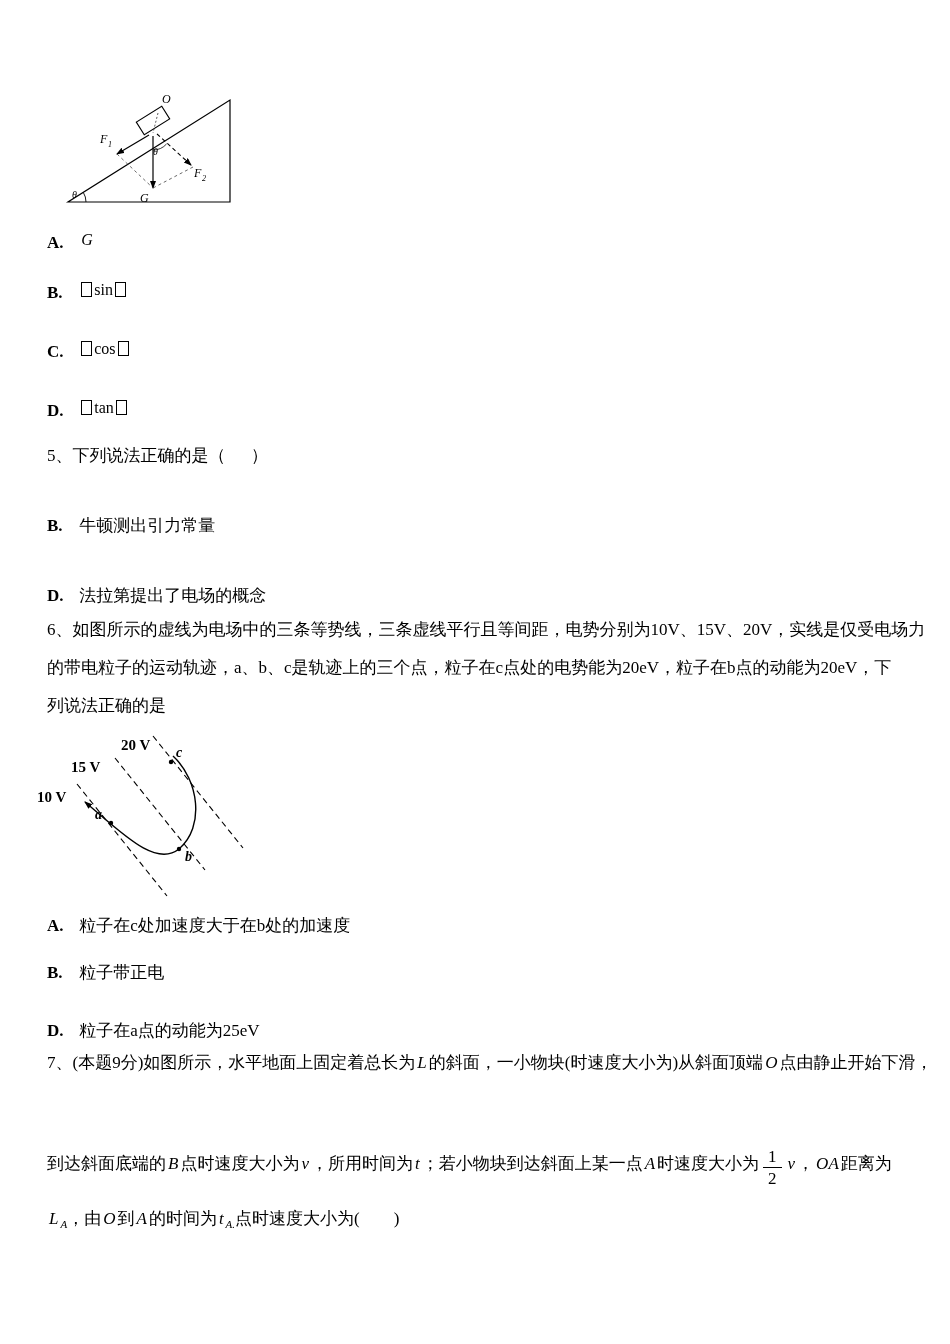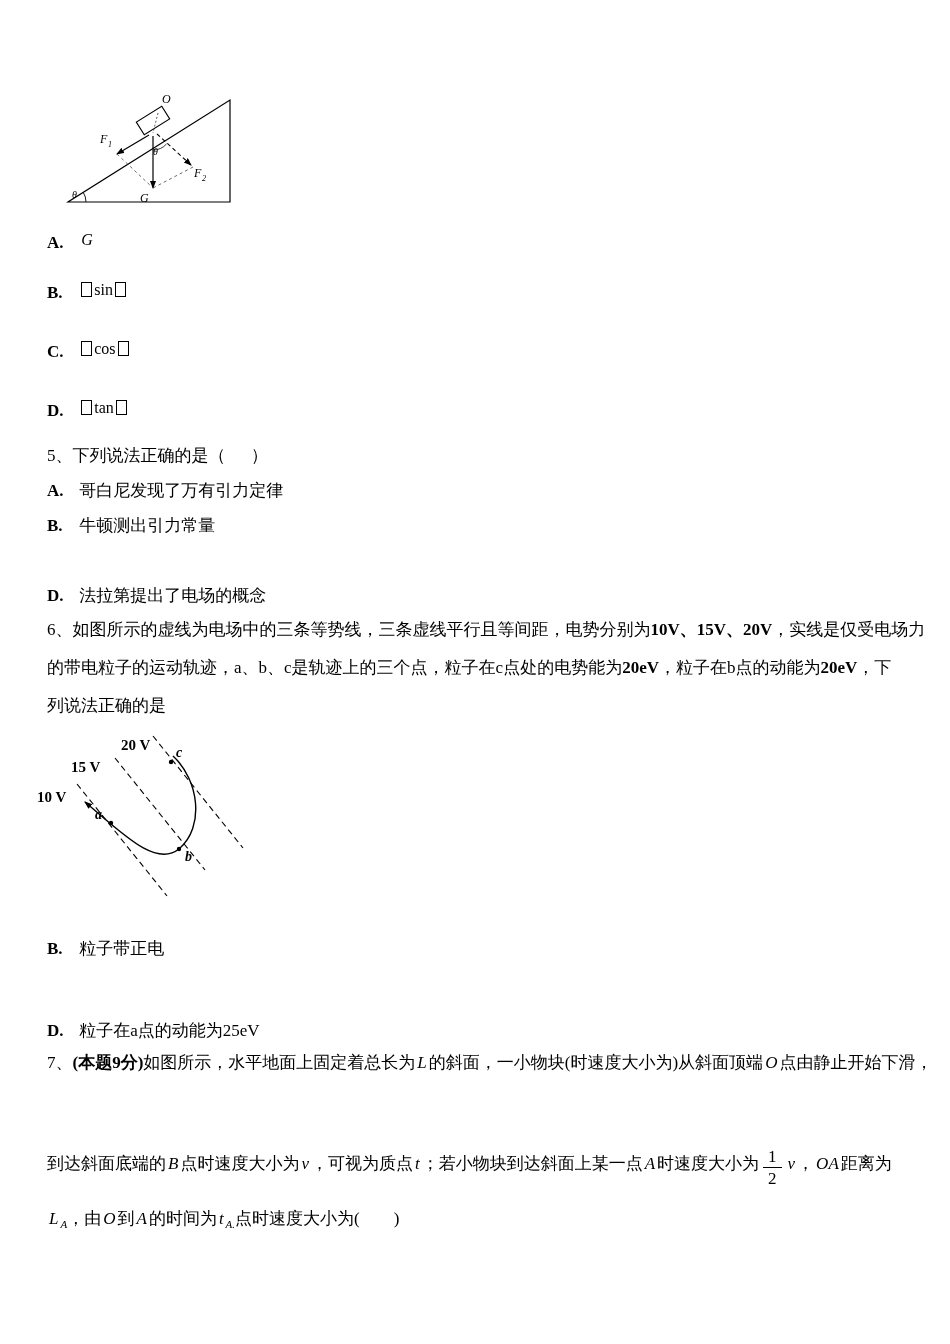--- a/index.html
+++ b/index.html
@@ -1,20 +1,20 @@
 <!DOCTYPE html>
 <html><head>
 <meta charset="utf-8">
 <style>
   *{margin:0;padding:0;box-sizing:border-box}
   html,body{background:#ffffff}
   .page{position:relative;width:950px;height:1344px;background:#fff;color:#000;
         font-family:"Liberation Serif","DejaVu Serif",serif;font-size:17px;line-height:22px;overflow:hidden}
   .abs{position:absolute}
-  .bold{font-weight:700}
+  .bold{font-weight:400}
   .var{font-style:italic;padding:0 2px}
   .opt{position:absolute;left:47px;white-space:nowrap}
   .opt .letter{font-weight:700;display:inline-block;min-width:28px}
   .q4-formula{display:inline-block;position:relative;top:-3px;font-size:16px}
   .tofu{display:inline-block;width:11px;height:15px;border:1px solid #000;vertical-align:-2px;margin:0 2px}
   .stem{left:47px;white-space:nowrap}
   .stem-line{white-space:nowrap;line-height:38px}
   .pre{white-space:pre}
   .frac{display:inline-block;text-align:center;vertical-align:-15px;margin:0 4px;line-height:21px;font-size:17px}
   .frac .bar{display:block;border-bottom:1.5px solid #000;padding:0 5px}
@@ -70,24 +70,20 @@
   <div class="opt" style="top:341px">
     <span class="letter">C.</span>
     <span class="q4-formula"><span class="tofu"></span><span>cos</span><span class="tofu"></span></span>
   </div>
   <div class="opt" style="top:400px">
     <span class="letter">D.</span>
     <span class="q4-formula"><span class="tofu"></span><span>tan</span><span class="tofu"></span></span>
   </div>
 
   <div class="abs stem pre" style="left:47px;top:445px">5、下列说法正确的是（      ）</div>
-  <div class="opt" style="top:480px">
-    <span class="letter">A.</span>
-    <span>哥白尼发现了万有引力定律</span>
-  </div>
   <div class="opt" style="top:515px">
     <span class="letter">B.</span>
     <span>牛顿测出引力常量</span>
   </div>
   <div class="opt" style="top:585px">
     <span class="letter">D.</span>
     <span>法拉第提出了电场的概念</span>
   </div>
 
   <div class="abs" style="left:47px;top:611px">
@@ -119,34 +115,38 @@
 
     <circle cx="136" cy="40" r="2.2" fill="#000"></circle>
     <circle cx="144" cy="127" r="2.2" fill="#000"></circle>
     <circle cx="76" cy="101" r="2.2" fill="#000"></circle>
 
     <text x="141" y="35" font-size="14" font-style="italic" font-weight="bold">c</text>
     <text x="150" y="139" font-size="14" font-style="italic" font-weight="bold">b</text>
     <text x="60" y="97" font-size="14" font-style="italic" font-weight="bold">a</text>
   </svg>
 
-  <div class="opt" style="top:938px">
+  <div class="opt" style="top:915px">
+    <span class="letter">A.</span>
+    <span>粒子在c处加速度大于在b处的加速度</span>
+  </div>
+  <div class="opt" style="top:962px">
     <span class="letter">B.</span>
     <span>粒子带正电</span>
   </div>
   <div class="opt" style="top:1020px">
     <span class="letter">D.</span>
     <span>粒子在a点的动能为25eV</span>
   </div>
 
   <div class="abs stem" style="left:47px;top:1052px">
     <span>7、</span><span class="bold">(本题9分)</span><span>如图所示，水平地面上固定着总长为</span><span class="var">L</span><span>的斜面，一小物块(时速度大小为)从斜面顶端</span><span class="var">O</span><span>点由静止开始下滑，</span>
   </div>
 
   <div class="abs stem" style="left:47px;top:1146px">
-    <span>到达斜面底端的</span><span class="var">B</span><span>点时速度大小为</span><span class="var">v</span><span>，可视为质点</span><span class="var">t</span><span>；若小物块到达斜面上某一点</span><span class="var">A</span><span>时速度大小为</span><span class="frac"><span class="bar">1</span><span class="den">2</span></span><span class="var">v</span><span>，</span><span class="var">OA</span><span>距离为</span>
+    <span>到达斜面底端的</span><span class="var">B</span><span>点时速度大小为</span><span class="var">v</span><span>，所用时间为</span><span class="var">t</span><span>；若小物块到达斜面上某一点</span><span class="var">A</span><span>时速度大小为</span><span class="frac"><span class="bar">1</span><span class="den">2</span></span><span class="var">v</span><span>，</span><span class="var">OA</span><span>距离为</span>
   </div>
 
   <div class="abs stem" style="left:47px;top:1208px">
     <span class="var">L</span><sub>A</sub><span>，由</span><span class="var">O</span><span>到</span><span class="var">A</span><span>的时间为</span><span class="var">t</span><sub>A.</sub><span class="pre">点时速度大小为(        )</span>
   </div>
 
 </div>
 
 </body></html>

